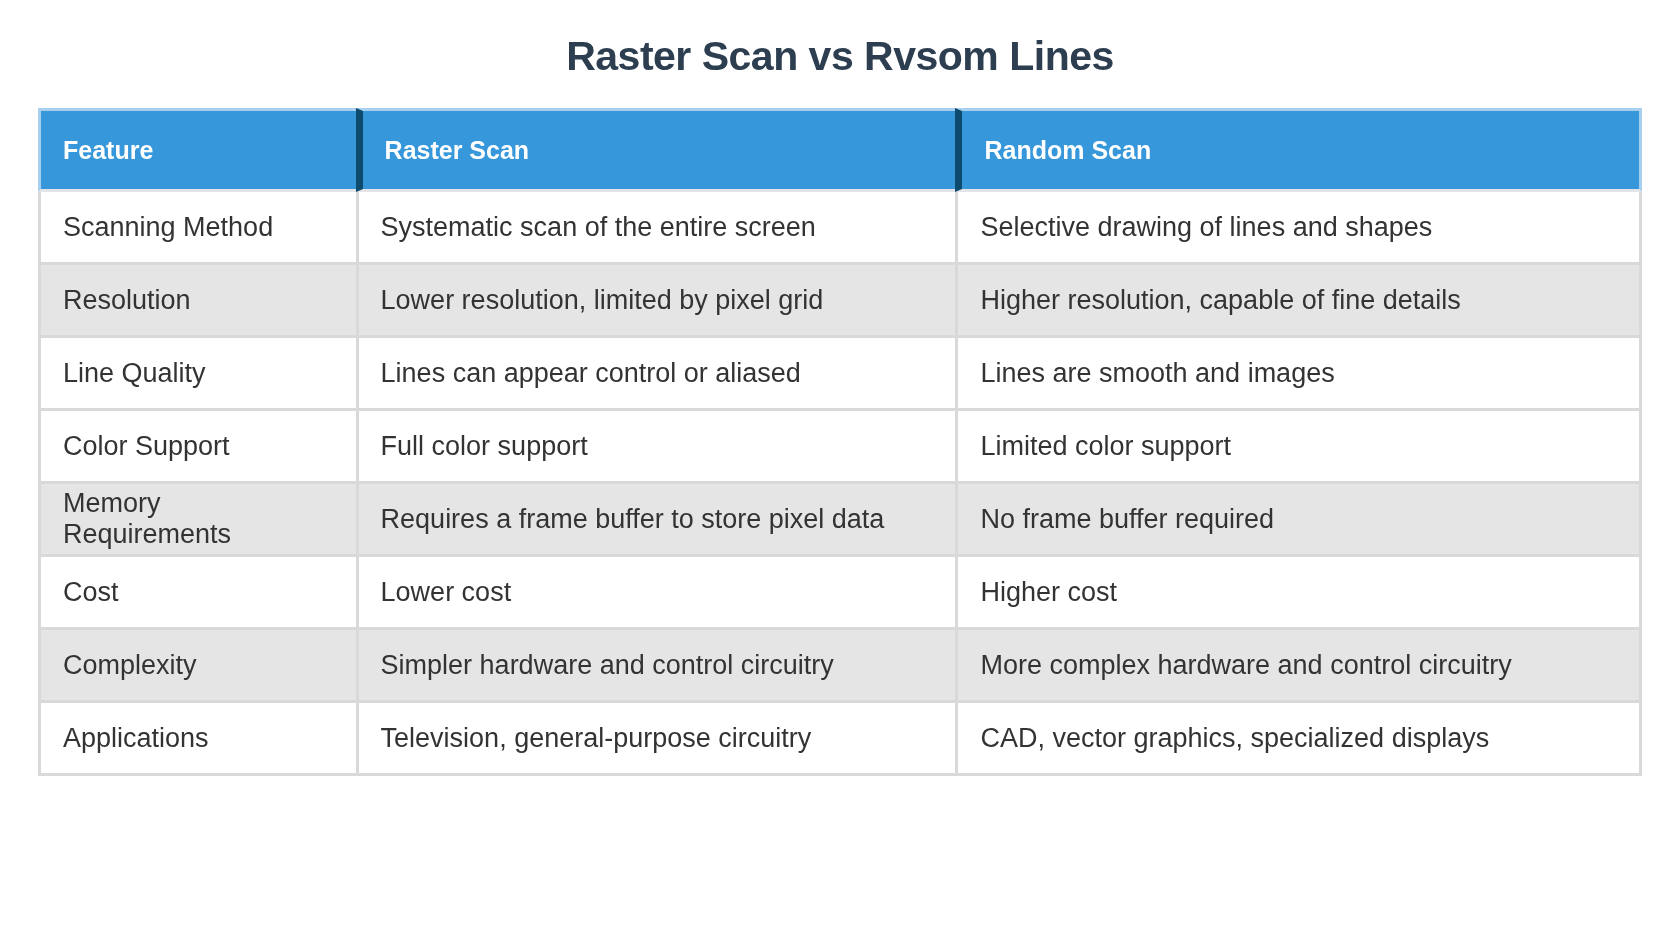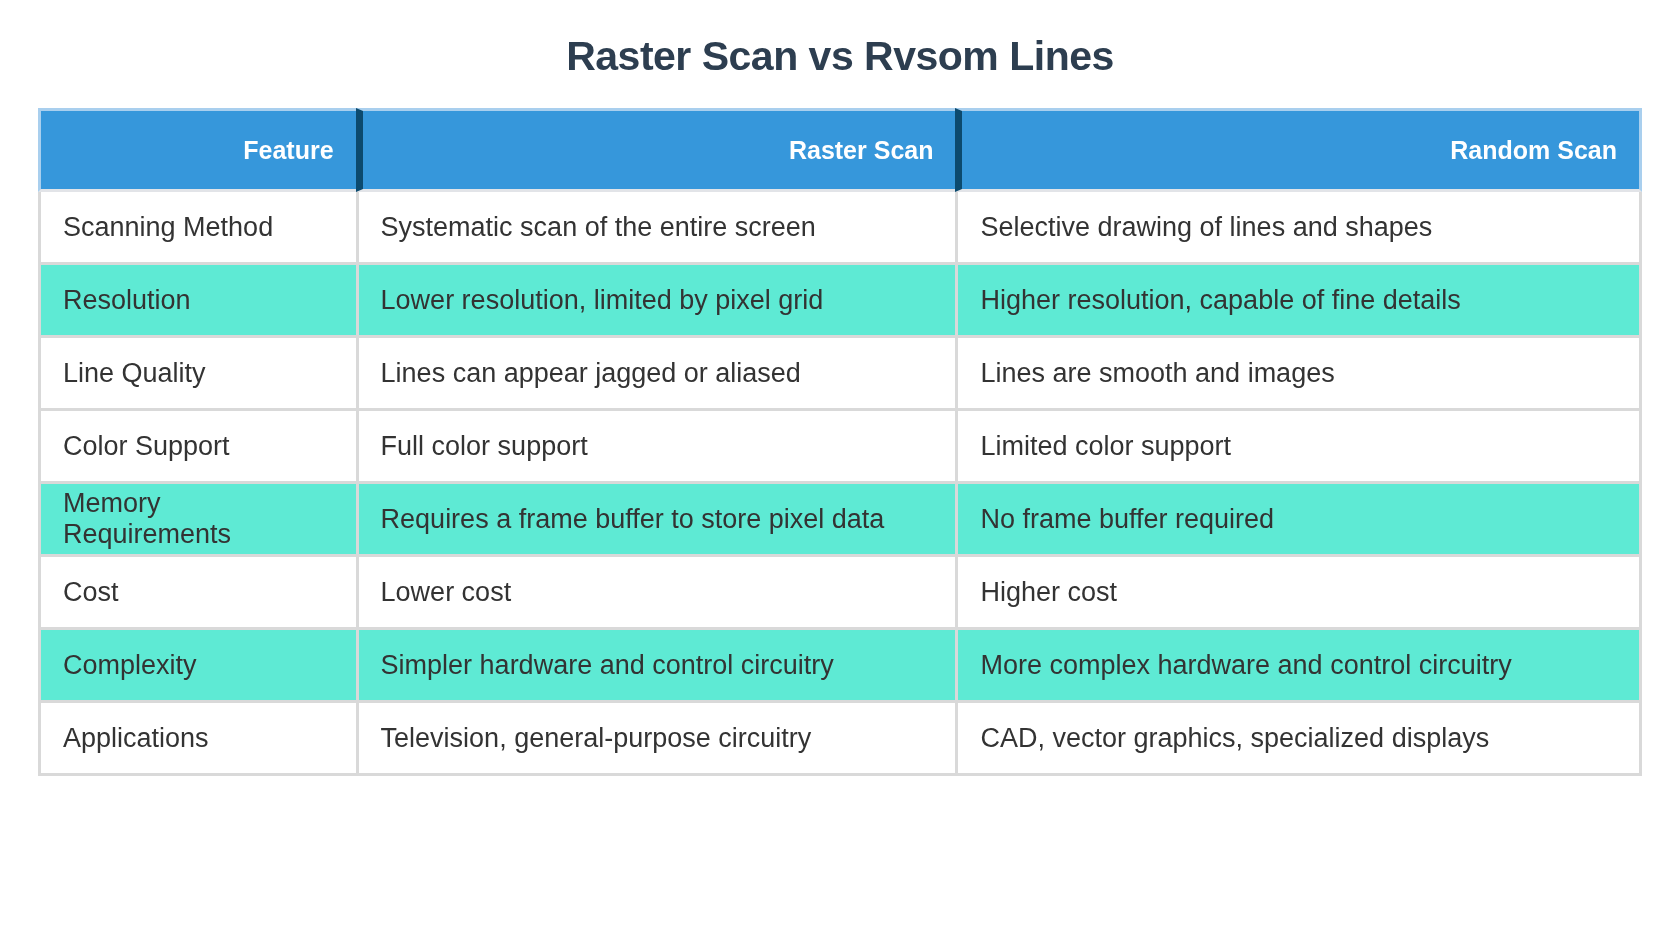--- a/index.html
+++ b/index.html
@@ -35,21 +35,21 @@
   }
   col.c-feature { width: 19.8%; }
   col.c-raster  { width: 37.4%; }
   col.c-random  { width: 42.8%; }
 
   th {
     background: #3697db;
     color: #ffffff;
     font-size: 25px;
     font-weight: 700;
-    text-align: right;
+    text-align: left;
     vertical-align: middle;
     height: 78px;
     padding: 0 22px;
     box-sizing: content-box;
     border-top: 3px solid #a9cfee;
     border-bottom: 3px solid #e2e4e8;
   }
   th:first-child { border-left: 3px solid #a9cfee; }
   th:last-child  { border-right: 3px solid #a9cfee; }
   th + th        { border-left: 7px solid #0c4a6e; }
@@ -59,21 +59,21 @@
     color: #333333;
     font-size: 27px;
     vertical-align: middle;
     height: 70px;
     padding: 0 22px;
     box-sizing: content-box;
     border-bottom: 3px solid #d9d9d9;
     border-left: 3px solid #d9d9d9;
   }
   td:last-child { border-right: 3px solid #d9d9d9; }
-  tr.alt td { background: #5eead4; }
+  tr.alt td { background: #e5e5e5; }
 </style>
 </head>
 <body>
 
 <div class="page">
   <h1 class="page-title">Raster Scan vs Rvsom Lines</h1>
 
   <table class="compare-table">
     <colgroup>
       <col class="c-feature">
@@ -93,21 +93,21 @@
         <td>Systematic scan of the entire screen</td>
         <td>Selective drawing of lines and shapes</td>
       </tr>
       <tr class="alt">
         <td>Resolution</td>
         <td>Lower resolution, limited by pixel grid</td>
         <td>Higher resolution, capable of fine details</td>
       </tr>
       <tr>
         <td>Line Quality</td>
-        <td>Lines can appear jagged or aliased</td>
+        <td>Lines can appear control or aliased</td>
         <td>Lines are smooth and images</td>
       </tr>
       <tr>
         <td>Color Support</td>
         <td>Full color support</td>
         <td>Limited color support</td>
       </tr>
       <tr class="alt">
         <td>Memory Requirements</td>
         <td>Requires a frame buffer to store pixel data</td>

